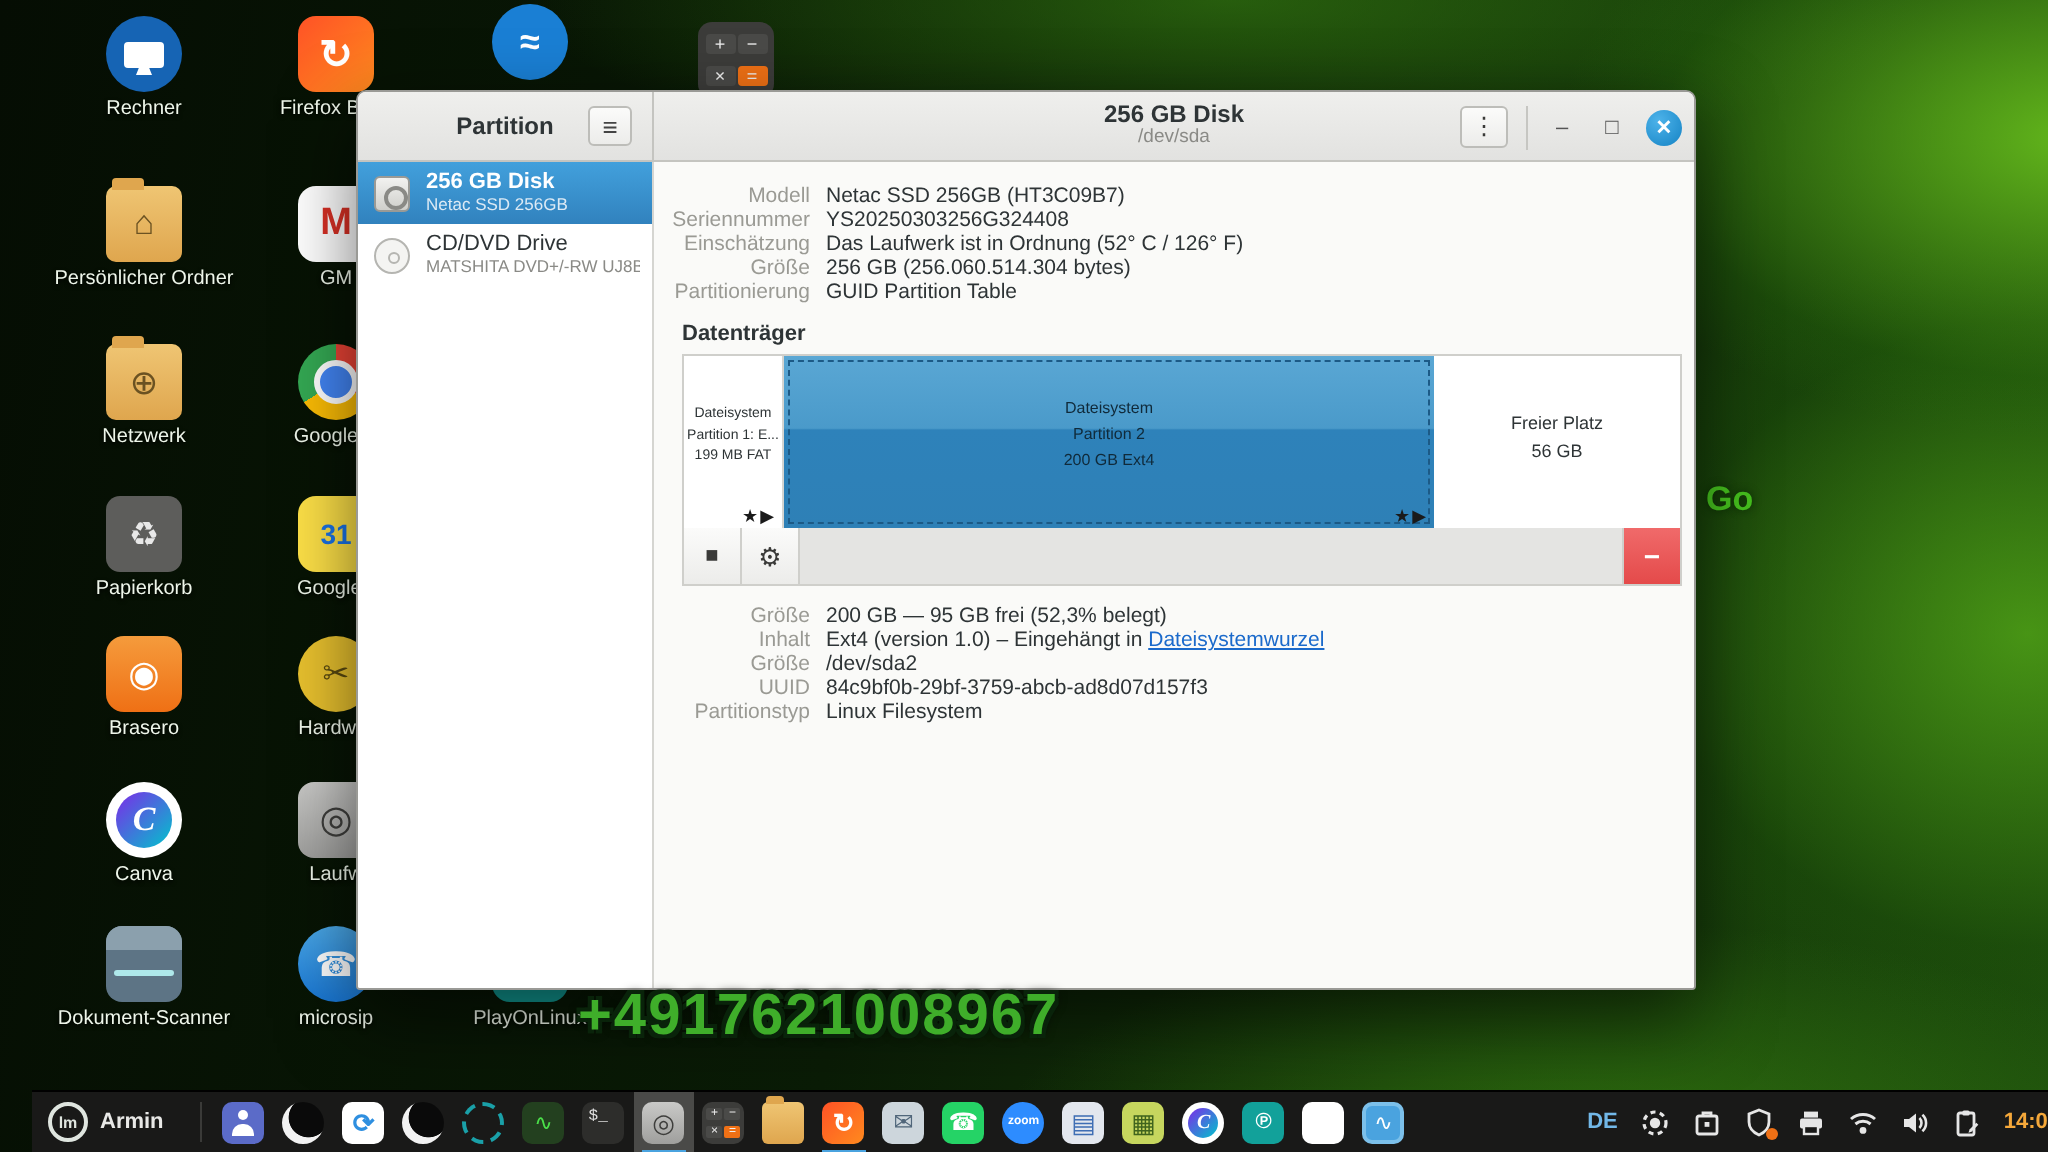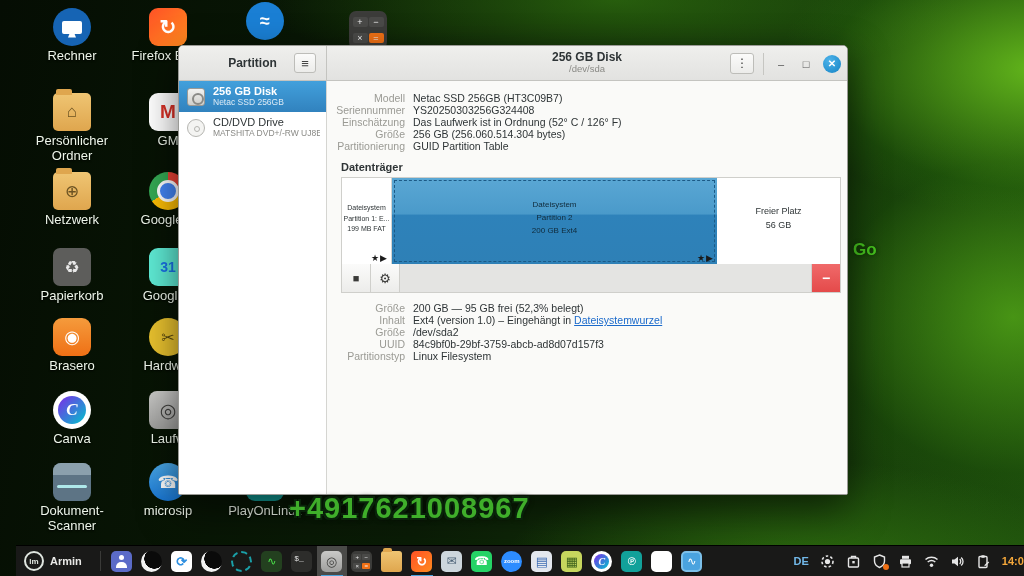--- a/index.html
+++ b/index.html
@@ -15,38 +15,38 @@
       radial-gradient(ellipse 420px 160px at 78% 100%, rgba(70,160,20,.5), transparent 72%),
       linear-gradient(100deg, #050d03 0%, #0a1c06 45%, #133309 70%, #1d4d0c 100%);
   }
   .wp-go { position:absolute; left:853px; top:240px; color:#46c21e; font-weight:bold; font-size:17px; text-shadow:0 0 4px #0a2a05; }
   .wp-watermark { position:absolute; left:289px; top:492px; font-size:29px; font-weight:bold; color:#3fae2a;
      text-shadow:-2px -2px 0 #09230a, 2px -2px 0 #09230a, -2px 2px 0 #09230a, 2px 2px 0 #09230a, 0 0 6px #000; letter-spacing:1px; }
 
   
   .dicon { position:absolute; width:92px; text-align:center; z-index:2; }
   .dicon .glyphbox { width:38px; height:38px; margin:0 auto; display:flex; align-items:center; justify-content:center; border-radius:9px; }
-  .dicon .lbl { margin-top:3px; font-size:13px; color:#eef6ea; text-shadow:0 1px 2px #000; line-height:1.15; }
+  .dicon .lbl { margin-top:3px; font-size:10px; color:#eef6ea; text-shadow:0 1px 2px #000; line-height:1.15; }
   .circ { border-radius:50% !important; }
   .g-rechner { background:#1664b4; } .g-rechner .mon { width:20px;height:13px;background:#fff;border-radius:2px;position:relative;}
   .g-rechner .mon::after{content:"";position:absolute;left:6px;top:13px;width:8px;height:4px;background:#fff;clip-path:polygon(20% 0,80% 0,100% 100%,0 100%);}
   .g-folder { background:linear-gradient(#efc573,#dfa64e); border-radius:5px !important; position:relative; color:#6b5222; font-size:17px; }
   .g-folder::before{content:"";position:absolute;top:-4px;left:3px;width:16px;height:6px;background:#dfa64e;border-radius:2px 2px 0 0;}
   .g-trash { background:#5d5d5b; border-radius:7px !important; color:#e8e8e8; font-size:17px; }
   .g-brasero { background:linear-gradient(#f59b3c,#ef7015); color:#fff; font-size:18px; }
   .g-canva { background:#fff; }
   .g-canva .cinner{ width:28px;height:28px;border-radius:50%;background:linear-gradient(135deg,#7d2ae8,#00c4cc);color:#fff;font-size:17px;font-weight:bold;display:flex;align-items:center;justify-content:center;font-family:"Liberation Serif",serif;font-style:italic;}
   .g-scanner { background:#5d7485; border-radius:8px !important; position:relative; overflow:hidden; }
   .g-scanner::before{content:"";position:absolute;top:0;left:0;right:0;height:12px;background:#8ba0ad;}
   .g-scanner::after{content:"";position:absolute;top:22px;left:4px;right:4px;height:3px;background:#aee8ea;border-radius:2px;}
   .g-firefox { background:linear-gradient(135deg,#ff5226,#ff8a1e); color:#fff; font-size:20px; font-weight:bold; }
   .g-gmail { background:#fff; color:#d93025; font-size:19px; font-weight:bold; }
   .g-chrome { background:conic-gradient(#ea4335 0 33%, #fbbc05 33% 66%, #34a853 66% 100%); position:relative; }
   .g-chrome::after{content:"";width:16px;height:16px;border-radius:50%;background:#4285f4;border:3px solid #fff;}
-  .g-gcal { background:#5eead4; color:#1a73e8; font-size:14px; font-weight:bold; }
+  .g-gcal { background:#fde047; color:#1a73e8; font-size:14px; font-weight:bold; }
   .g-hardware { background:#e8c12e; color:#5a4a10; font-size:16px; }
   .g-disks { background:linear-gradient(#c9c9c7,#9f9f9d); border-radius:8px !important; color:#3e3e3c; font-size:19px; }
   .g-microsip { background:linear-gradient(#4aa8e8,#1976d2); color:#fff; font-size:17px; }
   .g-ooo { background:#1a7fd4; color:#fff; font-size:18px; font-weight:bold; }
   .g-pol { background:#12a19a; color:#fff; font-size:17px; font-weight:bold; }
   .g-calcapp { background:#3c3c3a; border-radius:7px !important; display:grid !important; grid-template-columns:15px 15px; grid-template-rows:15px 15px; gap:1px; padding:3px; }
   .g-calcapp span{ display:flex;align-items:center;justify-content:center;font-size:9px;color:#eee;background:#4a4a48;border-radius:2px;}
   .g-calcapp span.orange{ background:#ef7015; }
 
   

